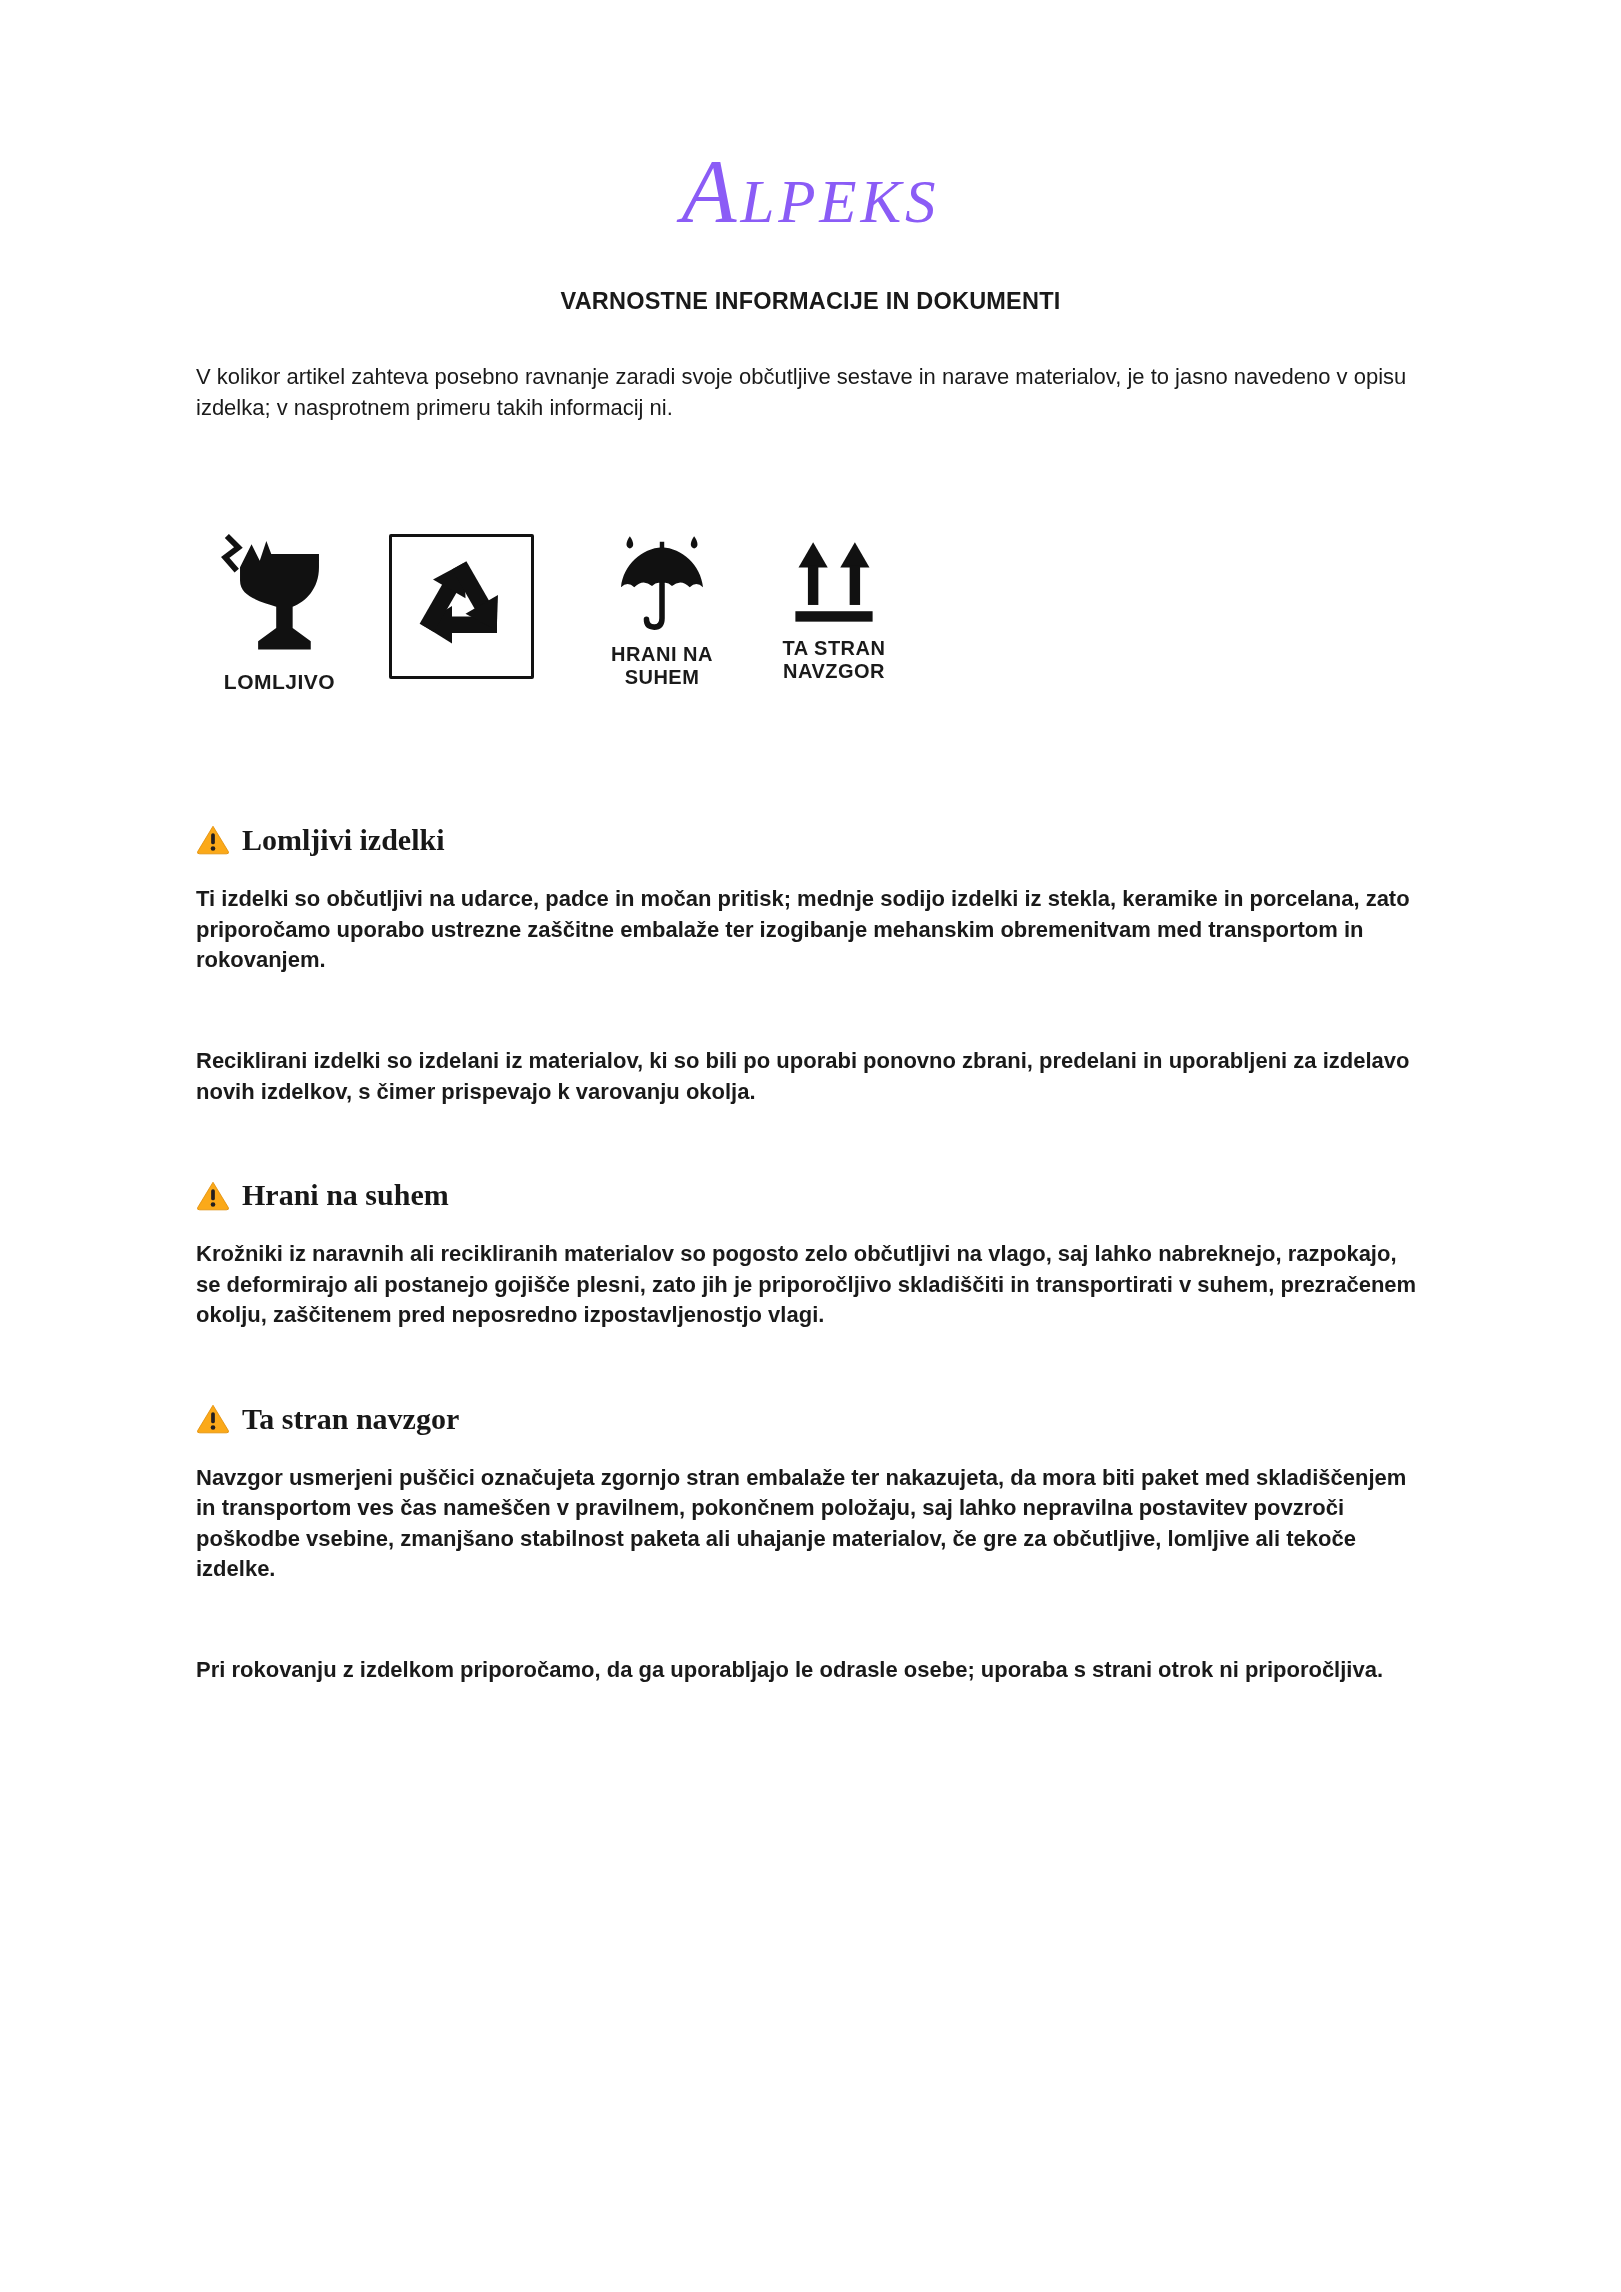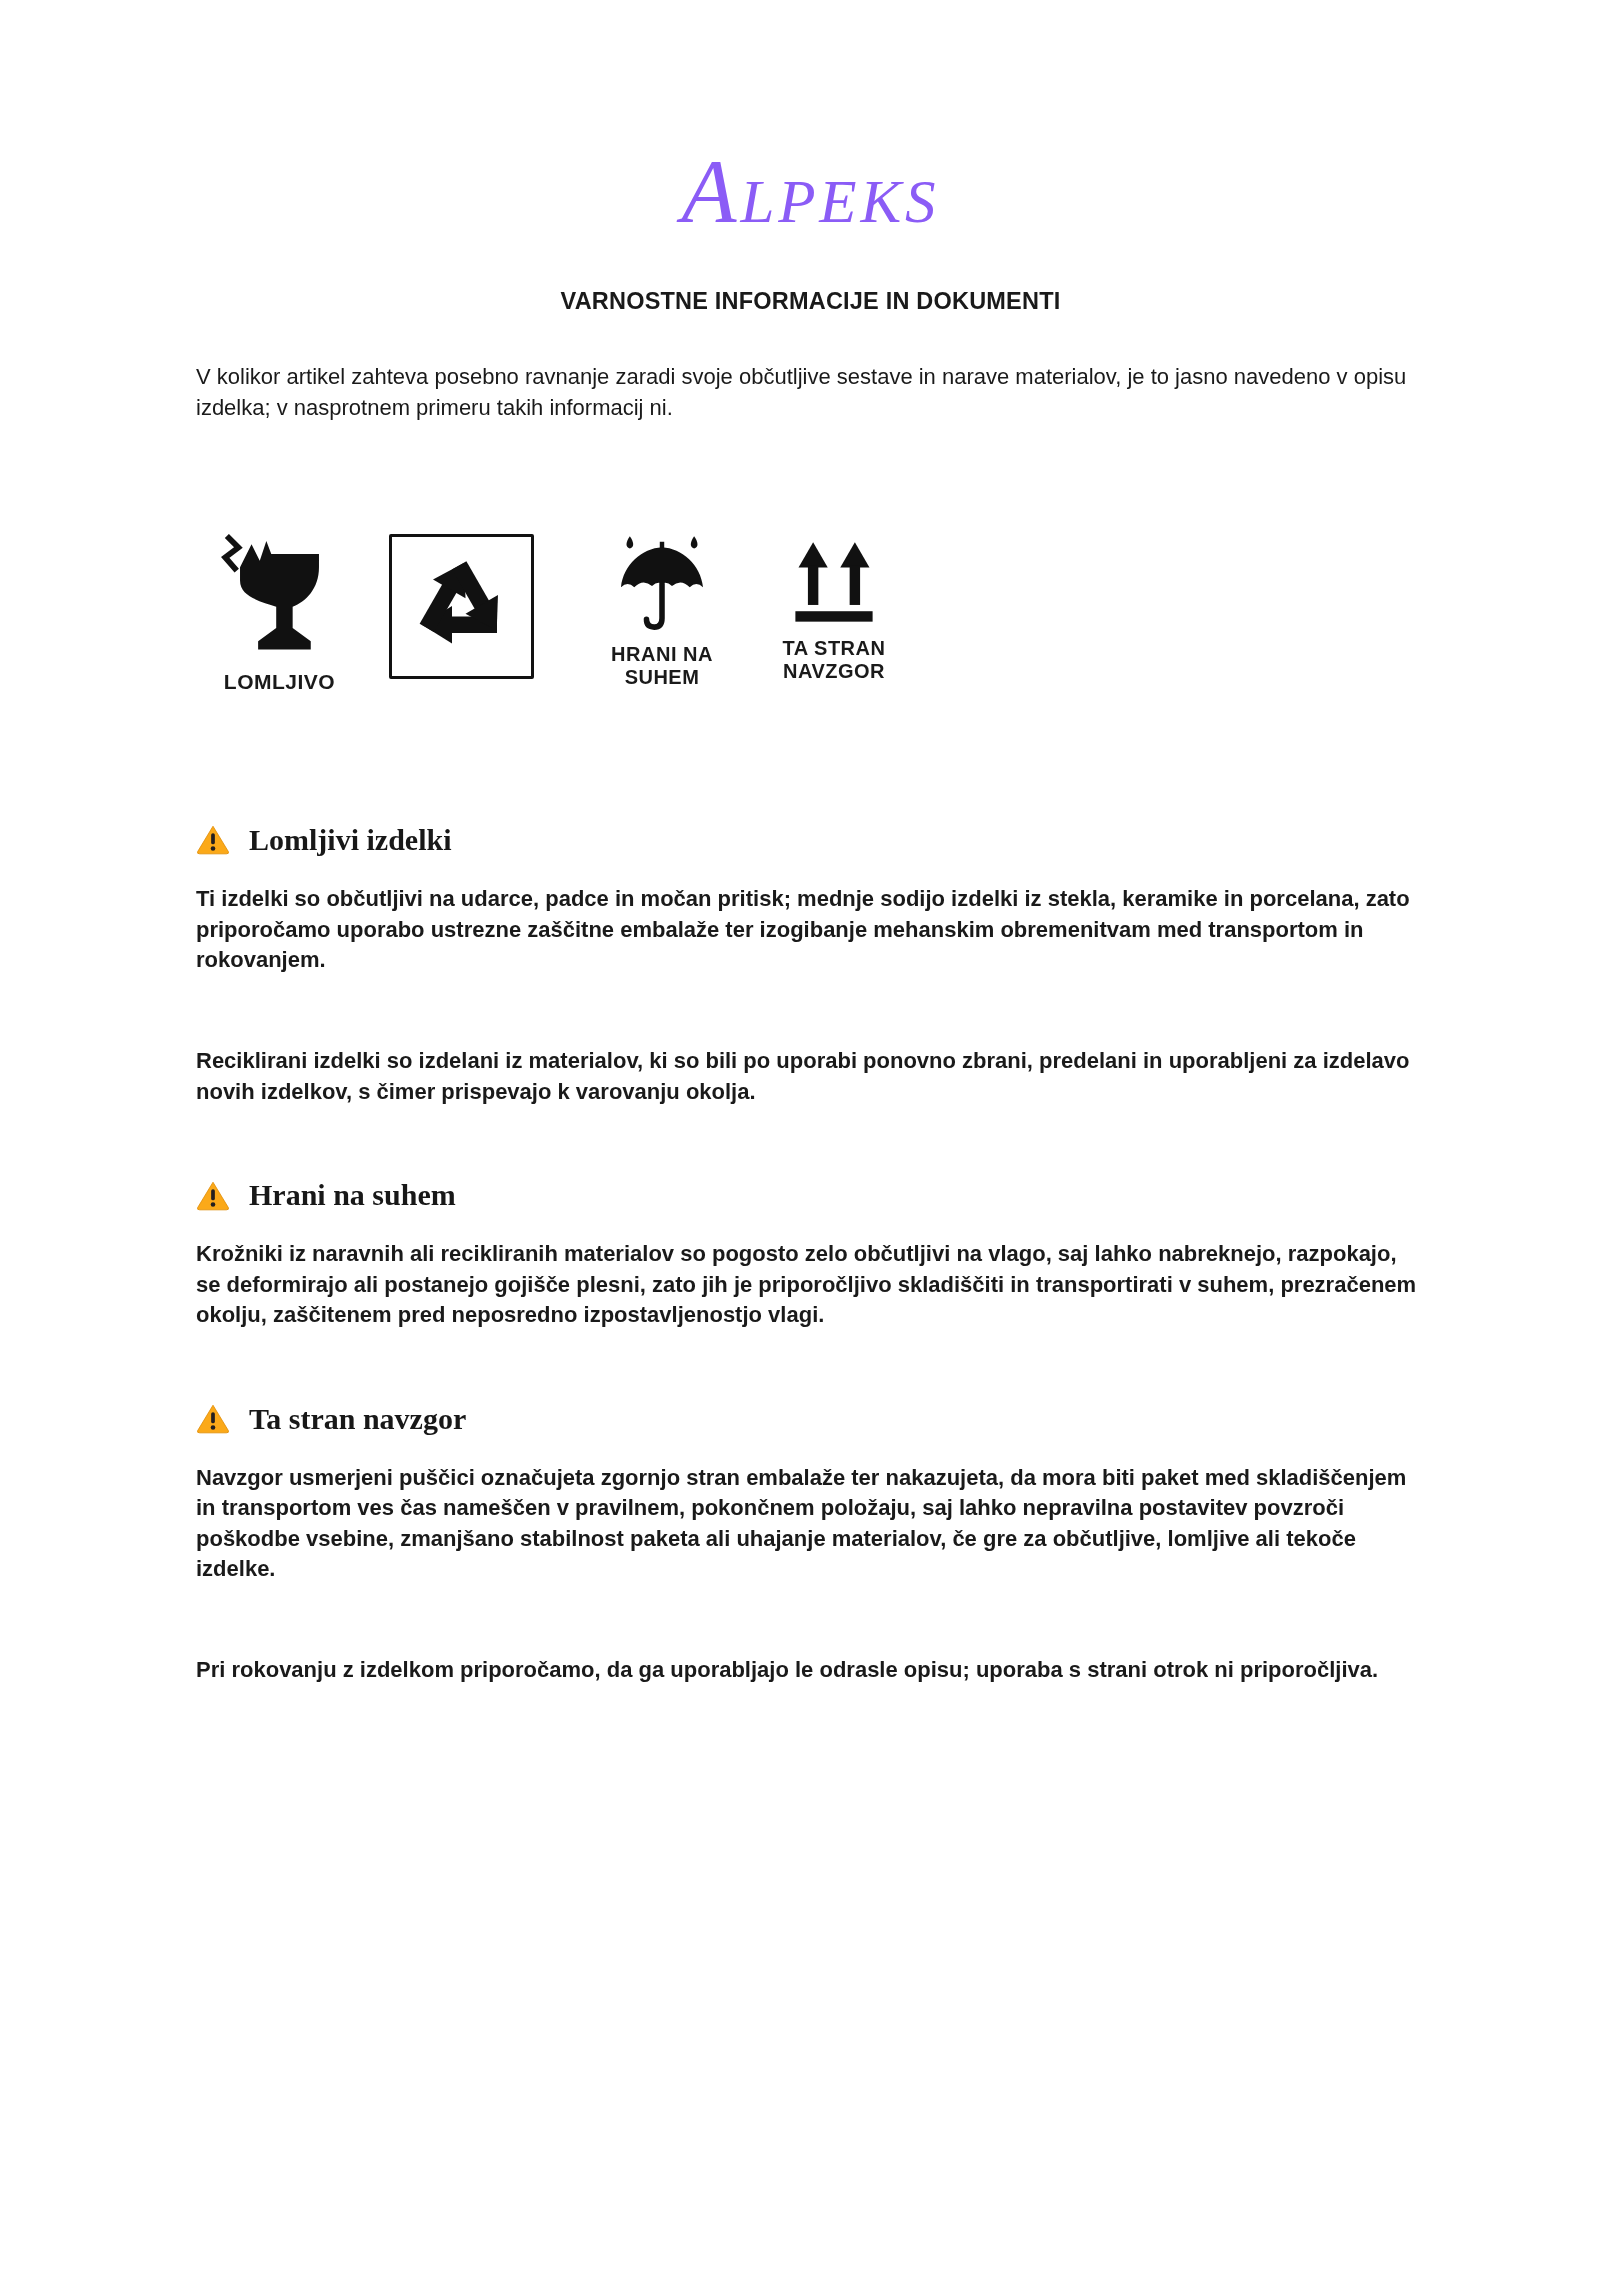--- a/index.html
+++ b/index.html
@@ -65,21 +65,21 @@
     box-sizing:border-box;
   }
   .svg-recycle { width:114px; height:114px; }
   .symbol-col.umb { margin-left:55px; width:147px; }
   .svg-umbrella { width:100px; height:102px; }
   .symbol-col.arr { margin-left:35px; width:127px; }
   .svg-arrows { width:94px; height:96px; }
   
   .sec { margin-top:71px; }
   .sec.first { margin-top:129px; }
-  .sec-head { display:flex; align-items:center; gap:19px; }
+  .sec-head { display:flex; align-items:center; gap:12px; }
   .warn-icon { width:34px; height:31px; flex:0 0 auto; }
   .sec-title {
     margin:0;
     font-family:"Liberation Serif", serif;
     font-weight:700;
     font-size:30px;
     color:#181818;
   }
   .sec-body {
     margin:27.4px 0 0 0;
@@ -185,17 +185,17 @@
     <div class="sec-head">
       <svg class="warn-icon" viewBox="0 0 64 58">
           <use href="#sym-warn"></use>
         </svg>
       <h2 class="sec-title">Ta stran navzgor</h2>
     </div>
     <p class="sec-body">Navzgor usmerjeni puščici označujeta zgornjo stran embalaže ter nakazujeta, da mora biti paket med skladiščenjem in transportom ves čas nameščen v pravilnem, pokončnem položaju, saj lahko nepravilna postavitev povzroči poškodbe vsebine, zmanjšano stabilnost paketa ali uhajanje materialov, če gre za občutljive, lomljive ali tekoče izdelke.</p>
   </section>
 
   <section class="sec">
-    <p class="sec-body">Pri rokovanju z izdelkom priporočamo, da ga uporabljajo le odrasle opisu; uporaba s strani otrok ni priporočljiva.</p>
+    <p class="sec-body">Pri rokovanju z izdelkom priporočamo, da ga uporabljajo le odrasle osebe; uporaba s strani otrok ni priporočljiva.</p>
   </section>
 
 </div>
 
 
 </body></html>

